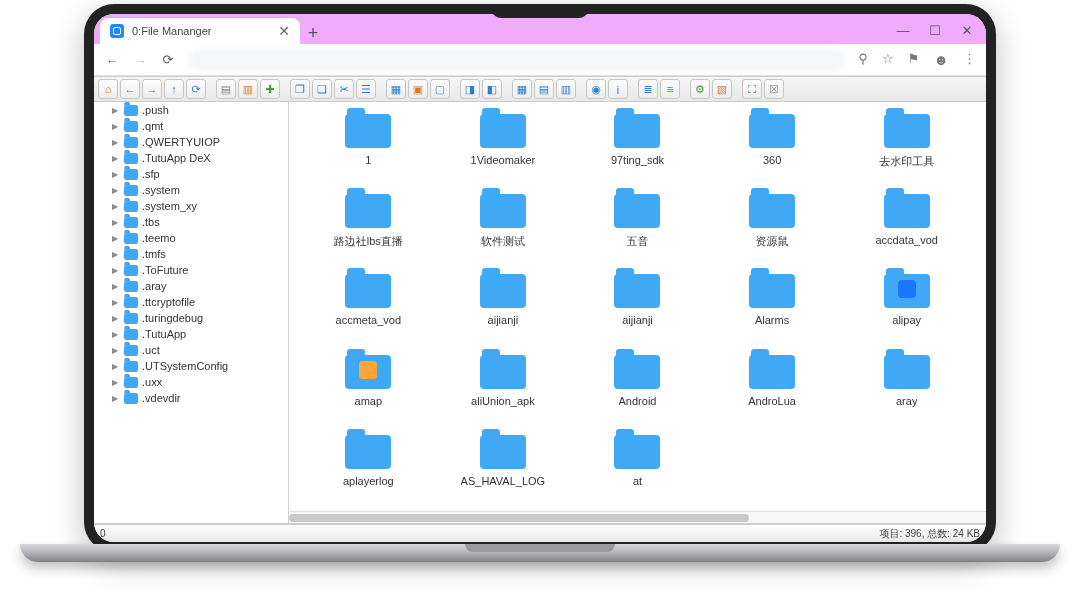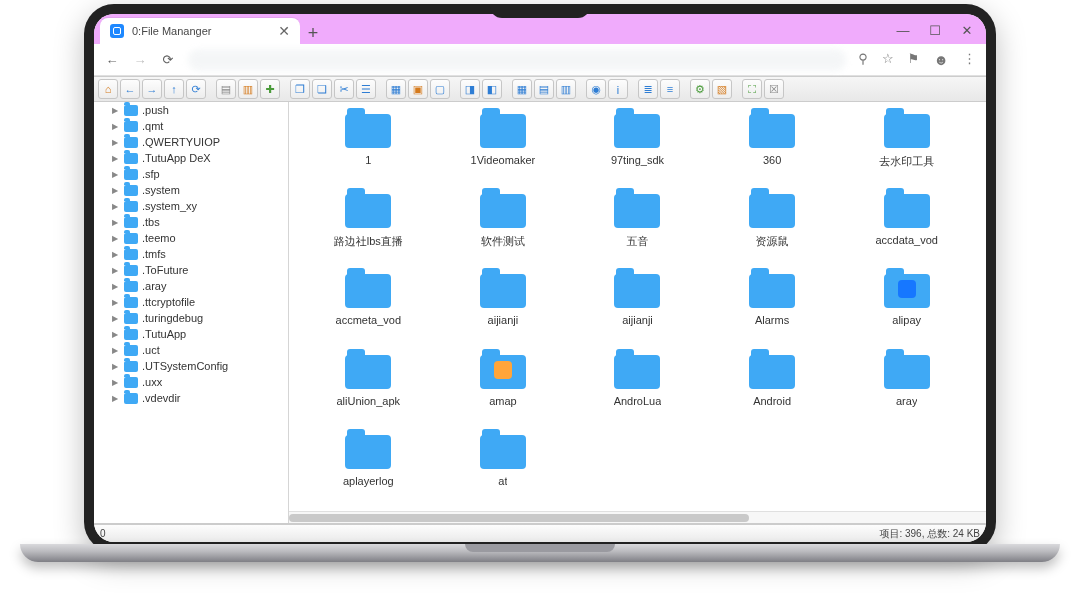--- a/index.html
+++ b/index.html
@@ -420,43 +420,47 @@
                 <div class="label">aijianji</div>
               </div>
               <div class="folder">
                 <div class="icon"></div>
                 <div class="label">Alarms</div>
               </div>
               <div class="folder overlay" style="--ov: #1677ff;">
                 <div class="icon"></div>
                 <div class="label">alipay</div>
               </div>
+              <div class="folder overlay" style="--ov: #ffa53a;">
+                <div class="icon"></div>
+                <div class="label">amap</div>
+              </div>
               <div class="folder">
                 <div class="icon"></div>
                 <div class="label">aliUnion_apk</div>
               </div>
-              <div class="folder overlay" style="--ov: #ffa53a;">
-                <div class="icon"></div>
-                <div class="label">amap</div>
+              <div class="folder">
+                <div class="icon"></div>
+                <div class="label">Android</div>
               </div>
               <div class="folder">
                 <div class="icon"></div>
                 <div class="label">AndroLua</div>
               </div>
               <div class="folder">
                 <div class="icon"></div>
-                <div class="label">Android</div>
-              </div>
-              <div class="folder">
-                <div class="icon"></div>
                 <div class="label">aray</div>
               </div>
               <div class="folder">
                 <div class="icon"></div>
                 <div class="label">aplayerlog</div>
+              </div>
+              <div class="folder">
+                <div class="icon"></div>
+                <div class="label">AS_HAVAL_LOG</div>
               </div>
               <div class="folder">
                 <div class="icon"></div>
                 <div class="label">at</div>
               </div>
             </div>
           <div class="bottom-scroll"></div>
         </div>
       </div>
 

